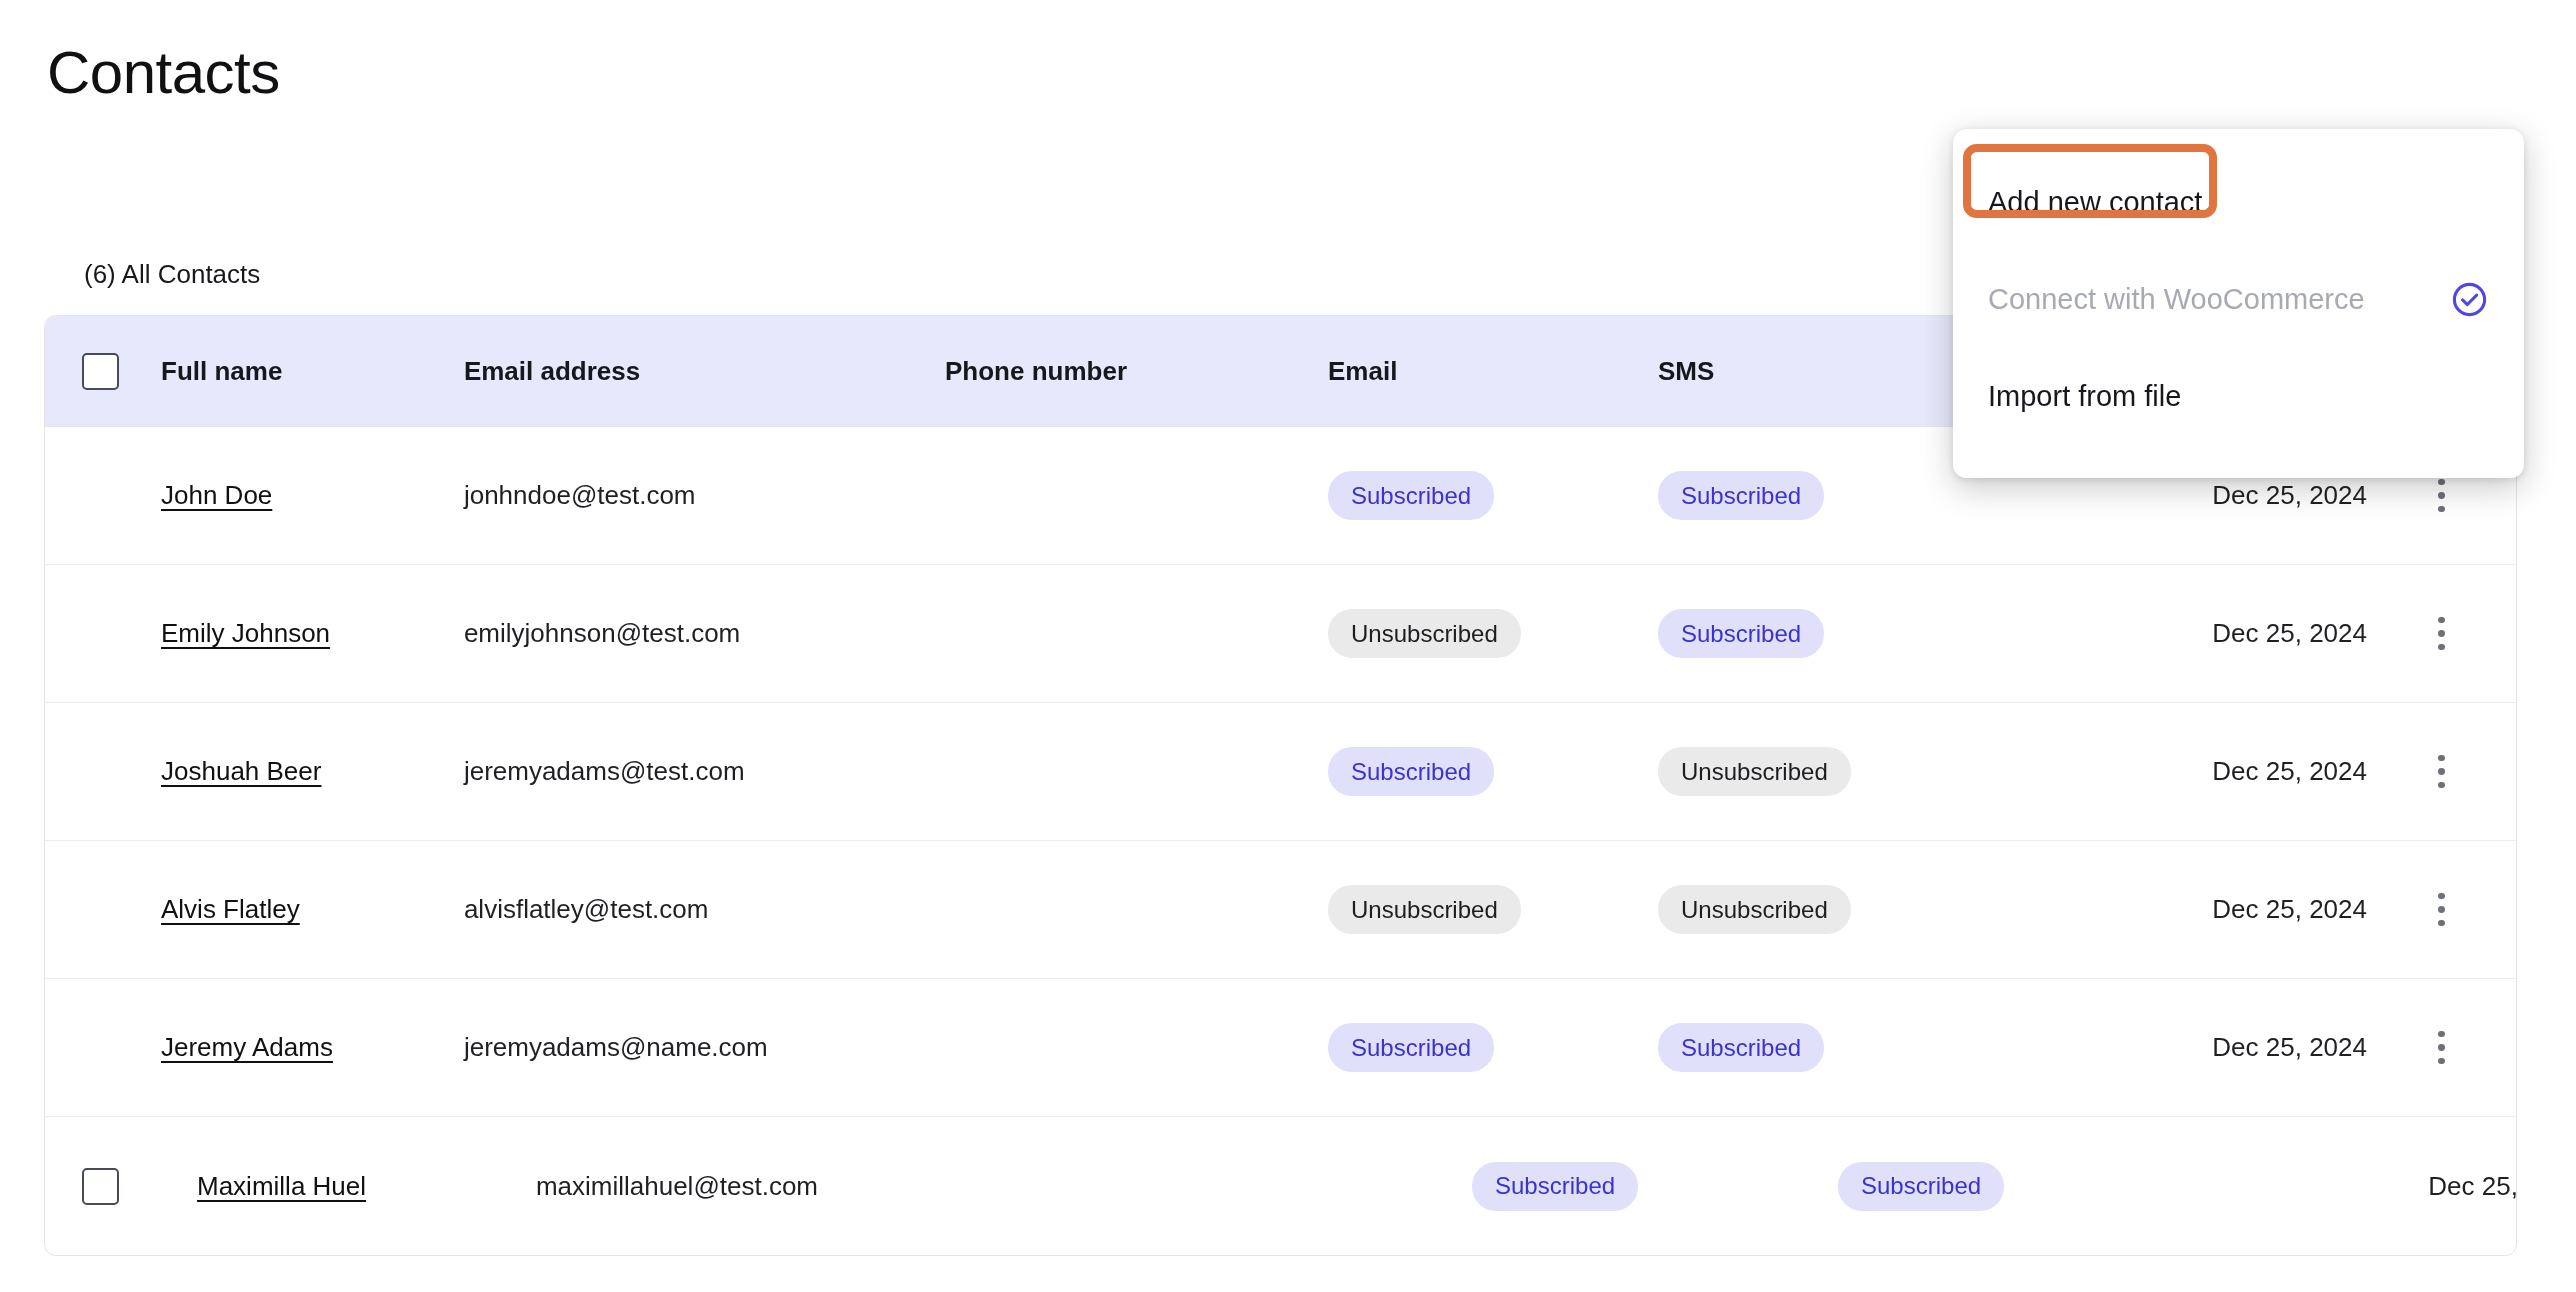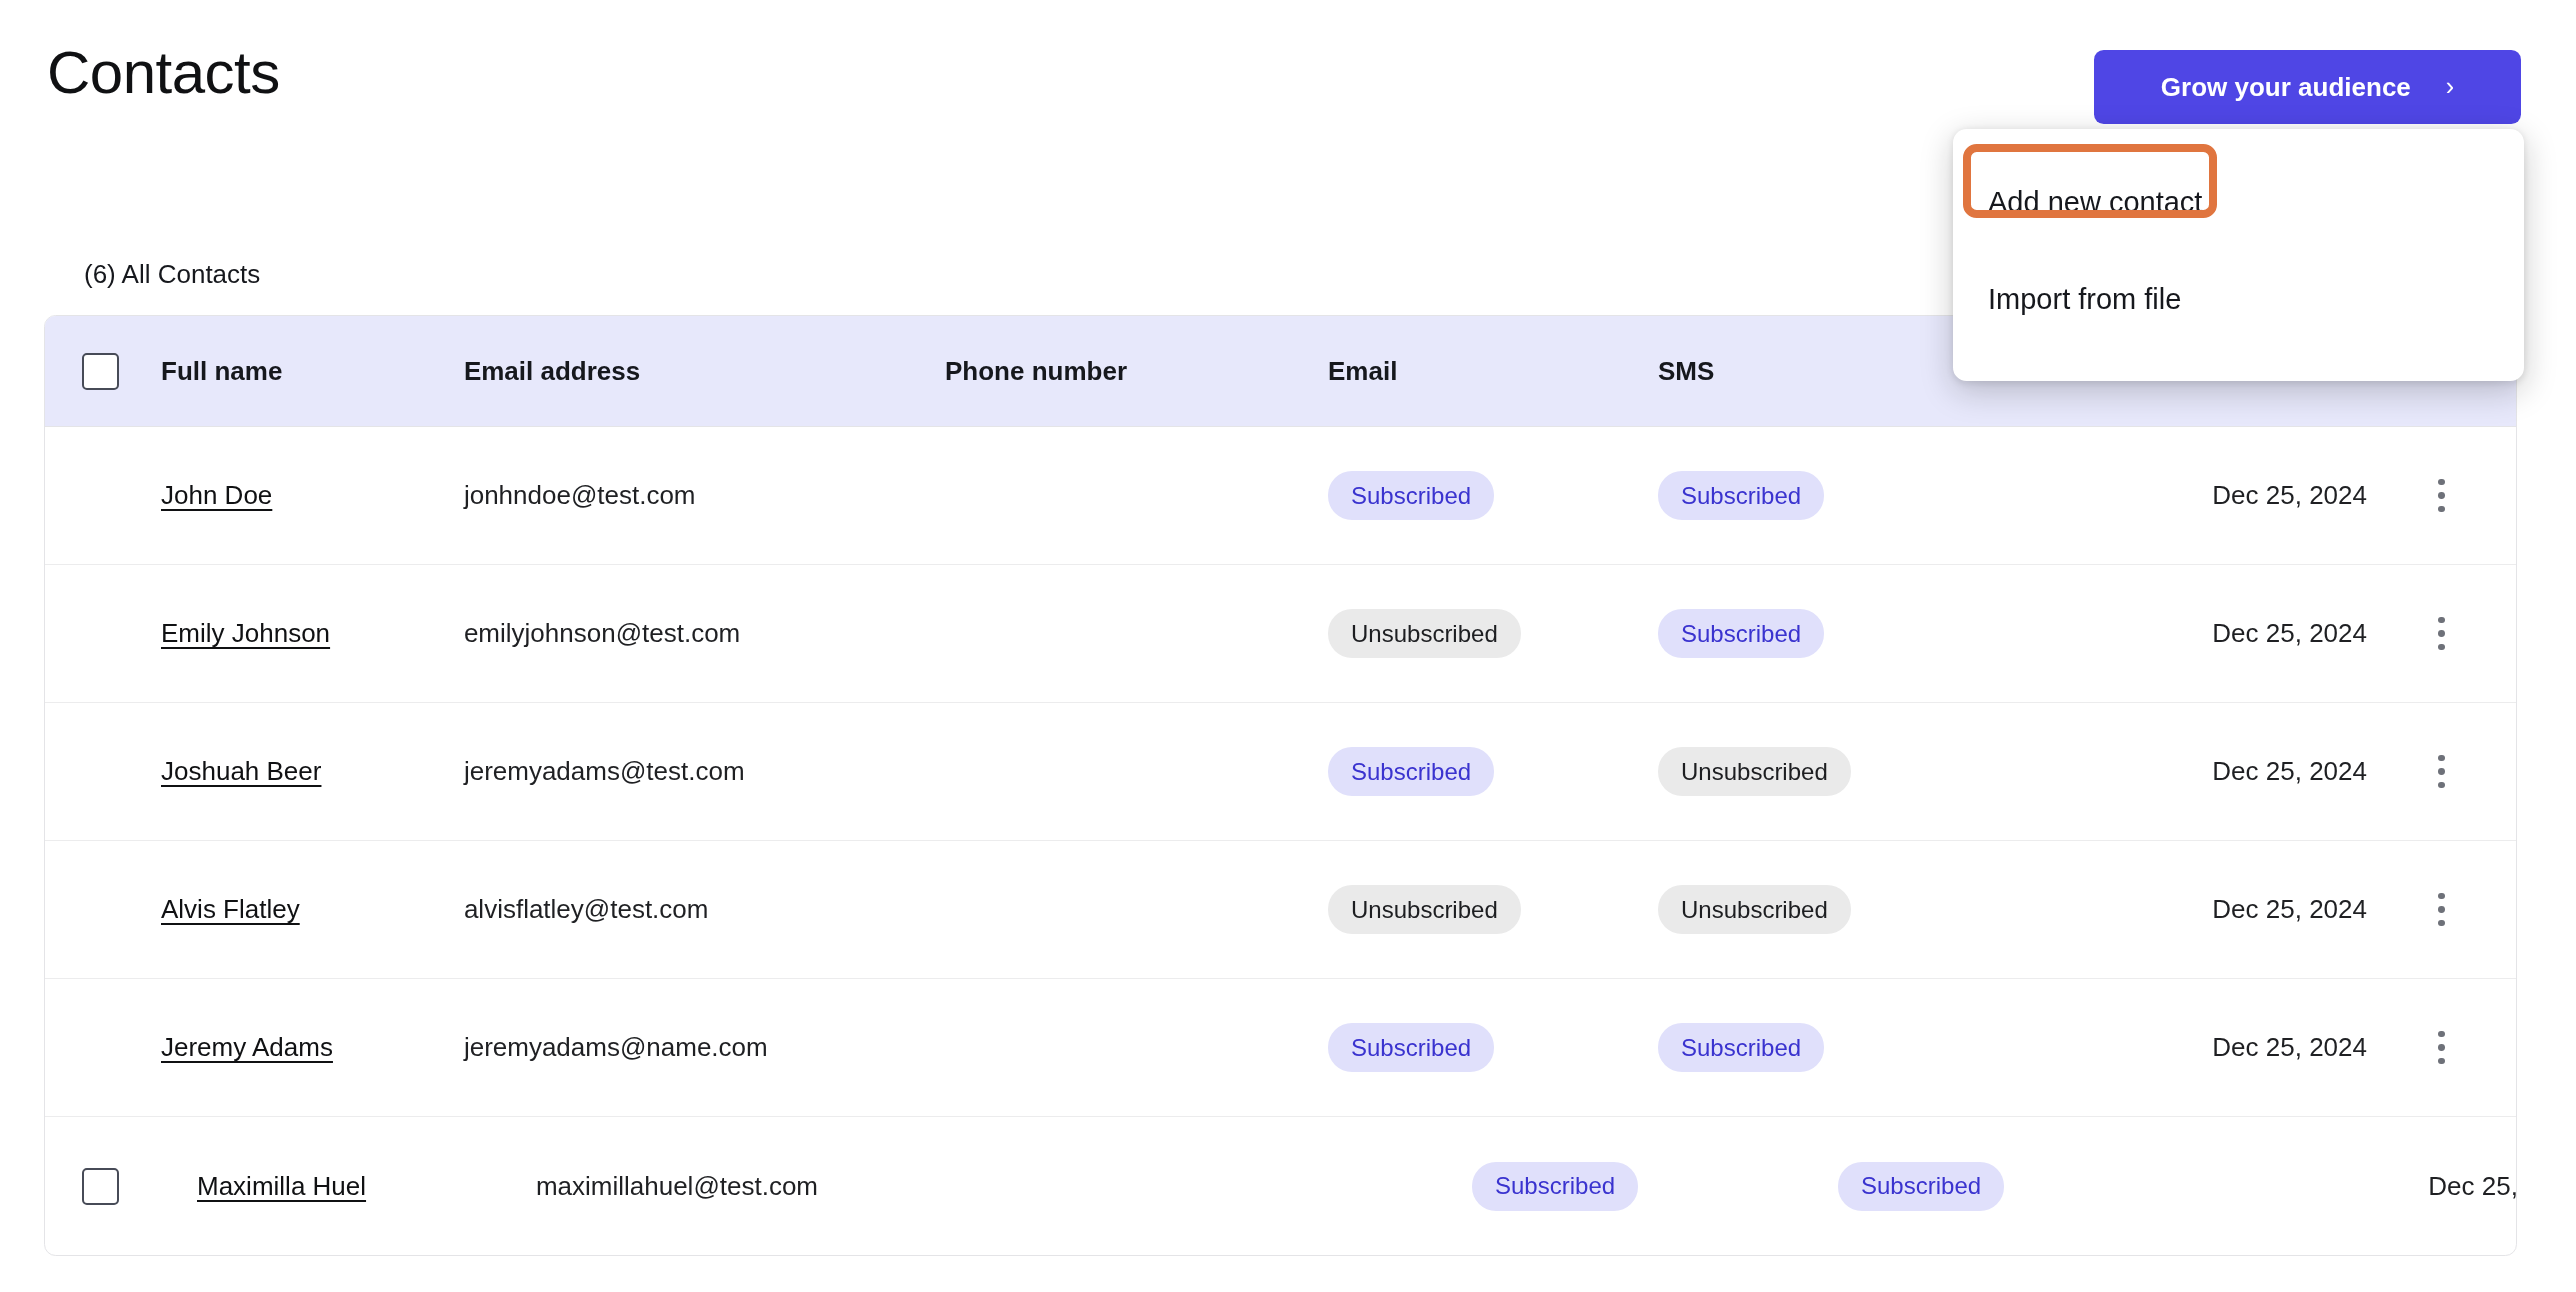--- a/index.html
+++ b/index.html
@@ -225,24 +225,20 @@
     pointer-events: none;
   }
 </style>
 </head>
 <body>
 
 <div class="page">
 
   <h1 class="page-title">Contacts</h1>
 
-  <button class="grow-btn">
-    <span>Grow your audience</span>
-    <span class="chev">›</span>
-  </button>
 
   <div class="subtitle">(6) All Contacts</div>
 
   <div class="table-wrap">
 
     <div class="t-row t-head">
       <div class="col-check">
         <span class="cbx"></span>
       </div>
       <div class="col-name hcell">Full name</div>
@@ -363,20 +359,29 @@
             </div>
           </div>
         </div>
       </div>
   </div>
 
   <div class="dropdown">
     <div class="dd-item">
       <span class="dd-label">Add new contact</span>
     </div>
+    <div class="dd-item disabled spaced">
+      <span class="dd-label">Connect with WooCommerce</span>
+      <span class="check-icon">
+        <svg viewBox="0 0 24 24" width="39" height="39" fill="none" stroke="#4f46e5" stroke-width="1.9" stroke-linecap="round" stroke-linejoin="round">
+          <circle cx="12" cy="12" r="9.3"></circle>
+          <path d="M7.7 12.2 L10.7 15.1 L16.4 9.3"></path>
+        </svg>
+      </span>
+    </div>
     <div class="dd-item spaced">
       <span class="dd-label">Import from file</span>
     </div>
   </div>
 
   <div class="dd-highlight"></div>
 
 </div>
 
 

